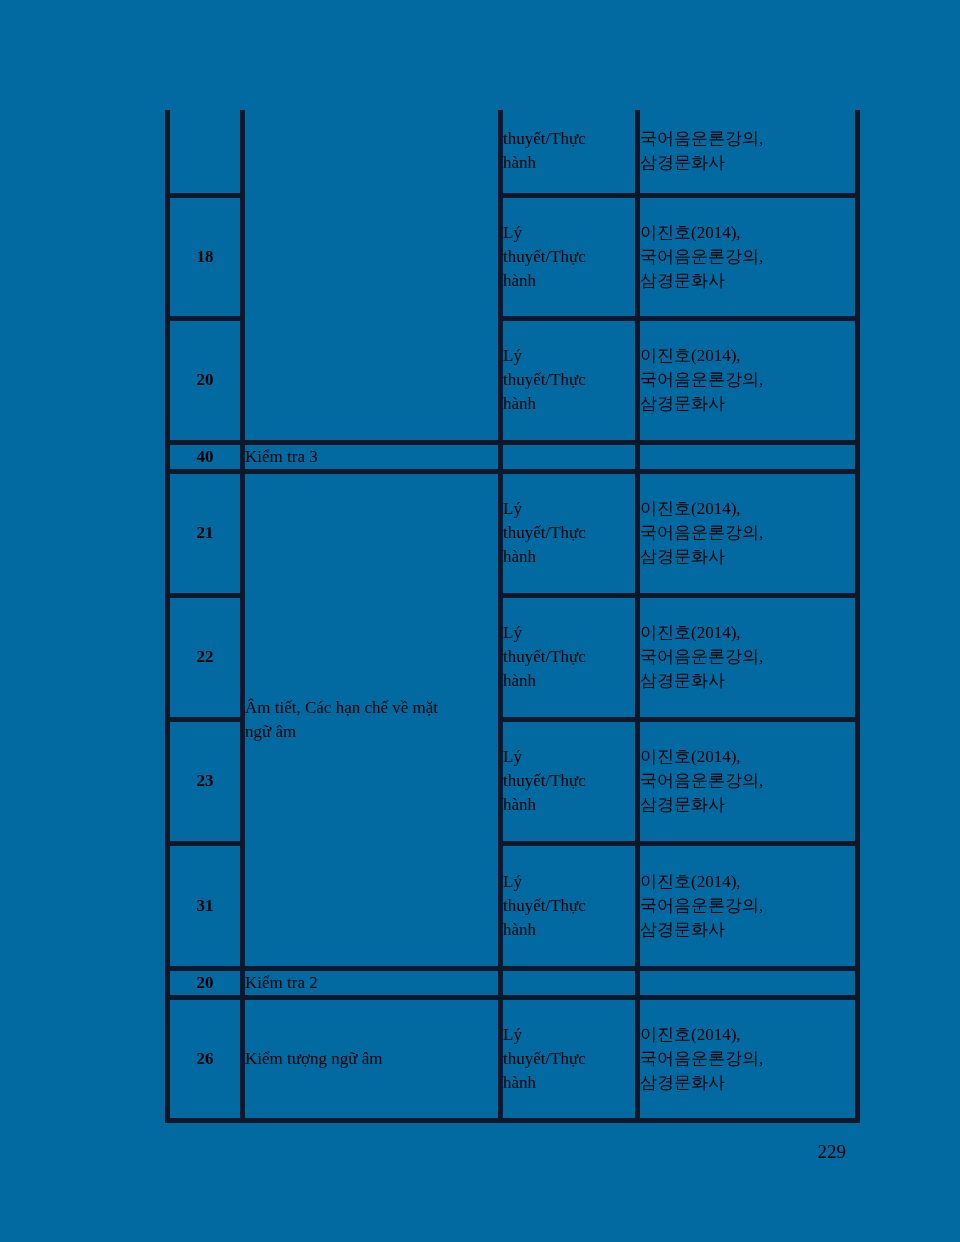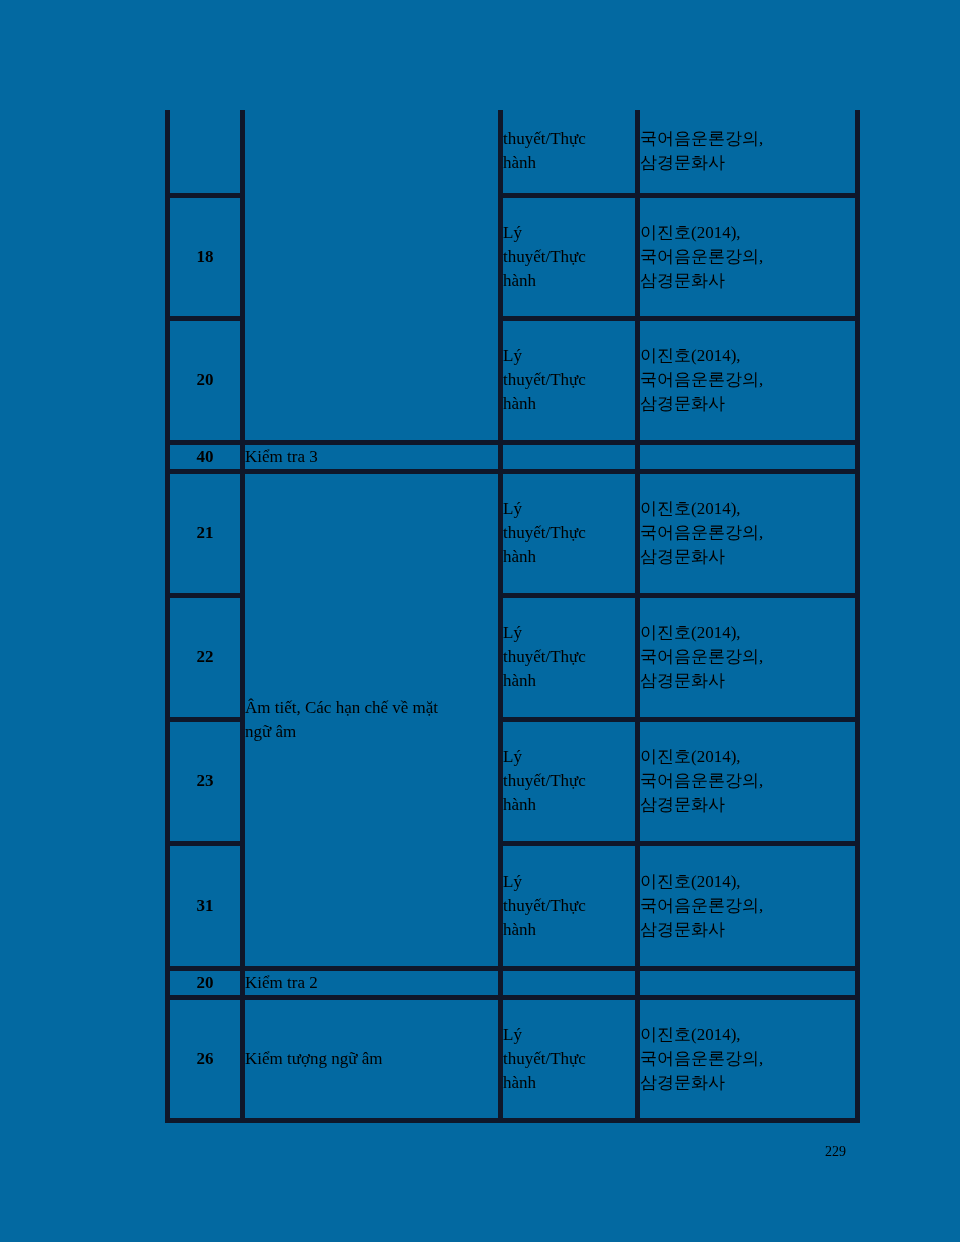--- a/index.html
+++ b/index.html
@@ -77,21 +77,21 @@
   tr.r5 { height: 124px; }
   tr.r6 { height: 124px; }
   tr.r7 { height: 125px; }
   tr.r8 { height: 27px; }
   tr.r9 { height: 123px; }
 
   .page-number {
     position: absolute;
     right: 114px;
     top: 1141px;
-    font-size: 14px;
+    font-size: 19px;
     line-height: 22px;
   }
 </style>
 </head>
 <body>
 
 <div class="page">
 
   <table class="schedule">
     <colgroup>

